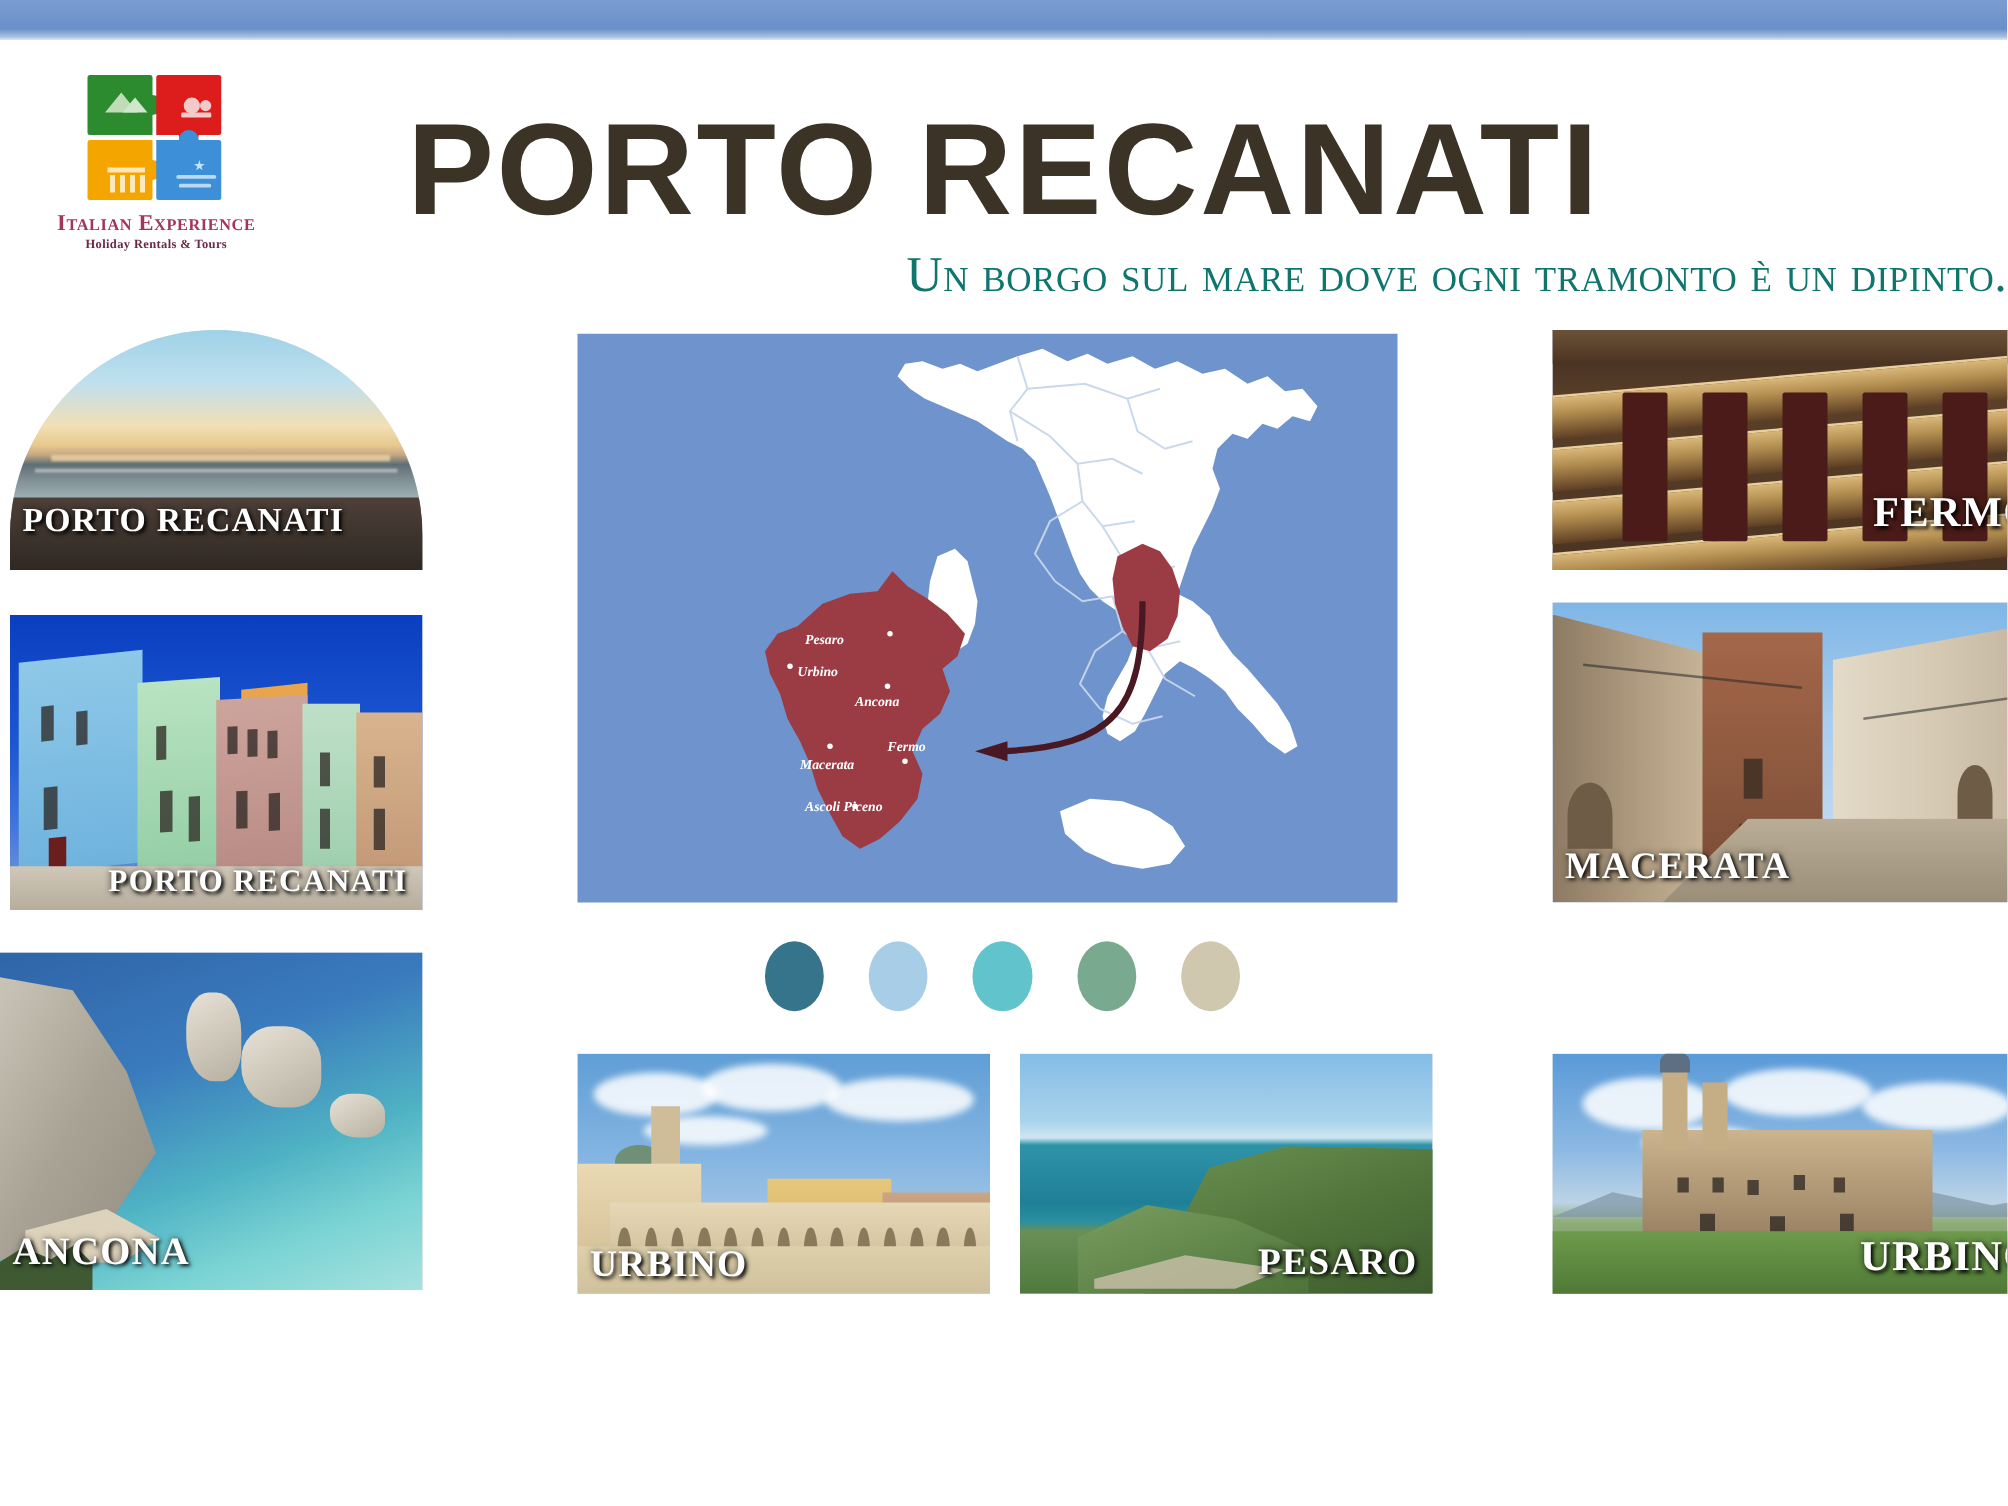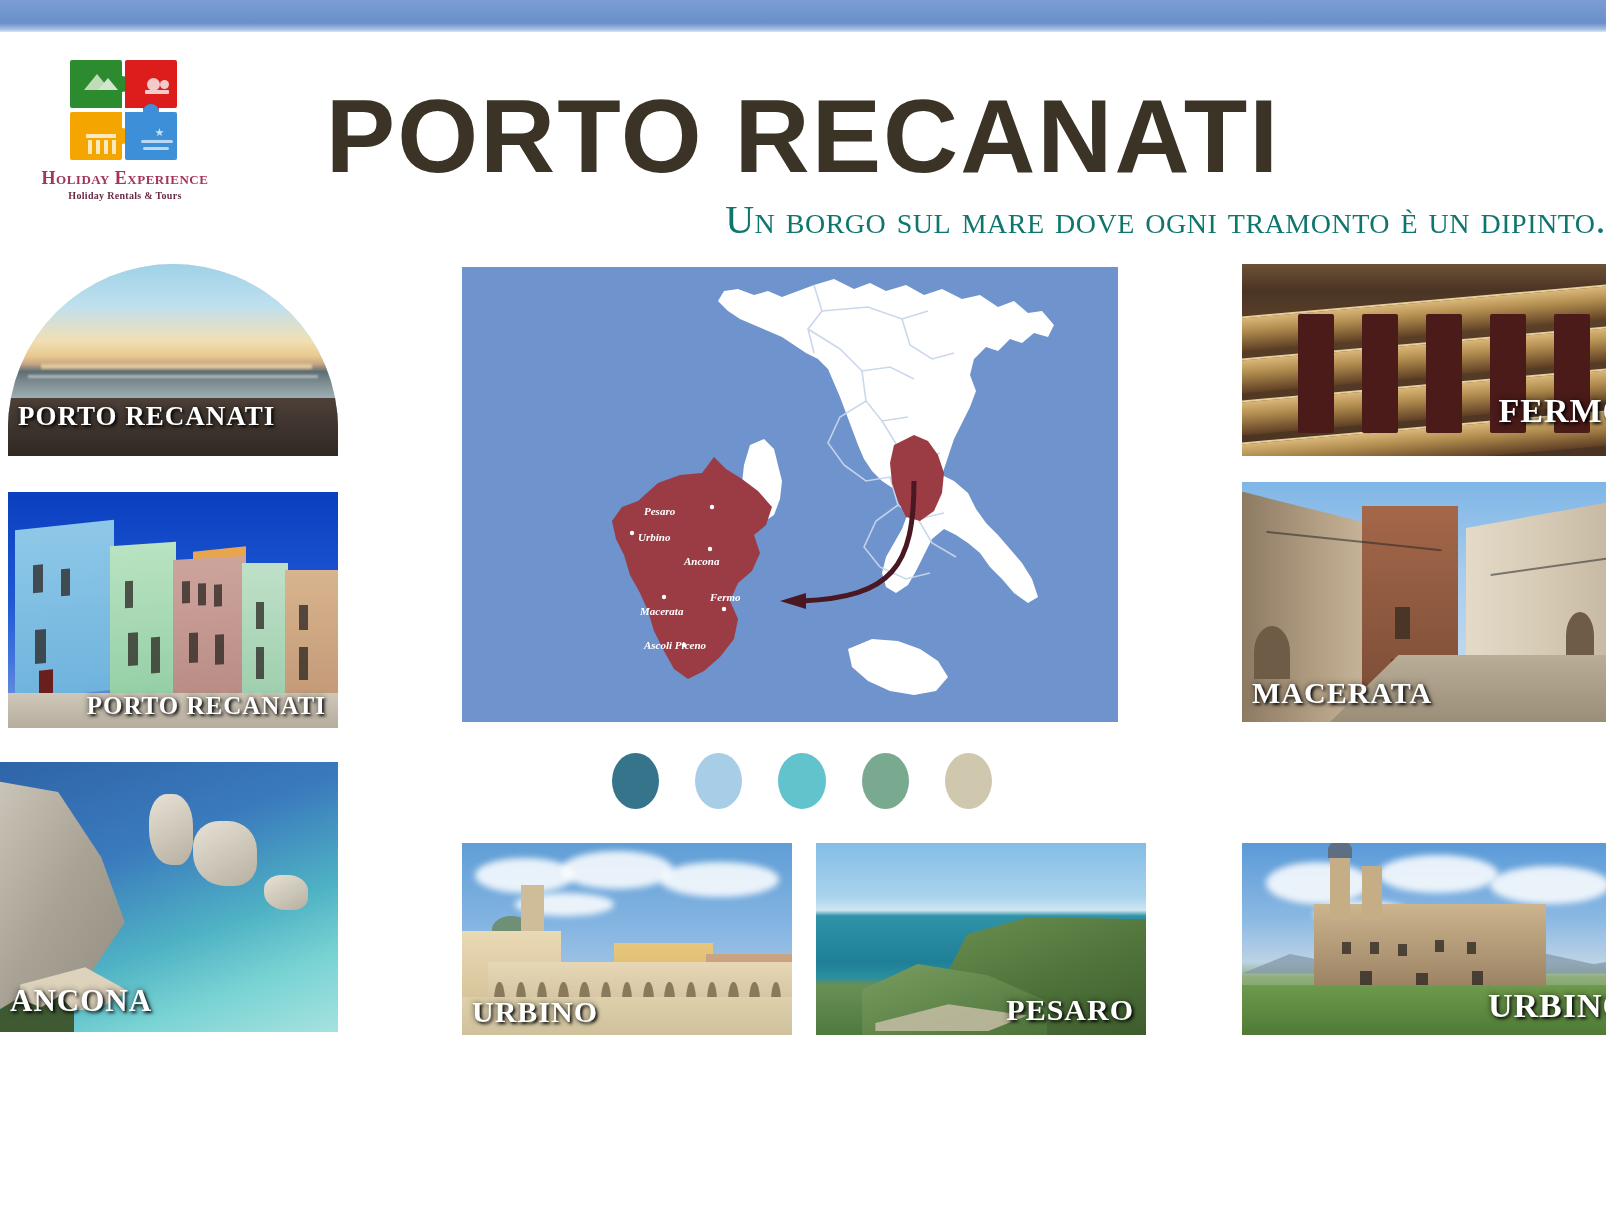--- a/index.html
+++ b/index.html
@@ -206,21 +206,21 @@
         </div>
         <div class="pz b">
           <div class="knob k4"></div>
           <div class="mk">
               <div class="star"></div>
               <div class="wave"></div>
               <div class="wave2"></div>
             </div>
         </div>
       </div>
-      <div class="logo-name">Holiday Experience</div>
+      <div class="logo-name">Italian Experience</div>
       <div class="logo-tag">Holiday Rentals &amp; Tours</div>
     </div>
 
     <div class="title">PORTO RECANATI</div>
     <div class="subtitle">Un borgo sul mare dove ogni tramonto è un dipinto.</div>
   </div>
 
   <div class="tile" id="tile-porto-arch">
     <div class="sky-sunset"></div>
     <div class="sun-streak"></div>

